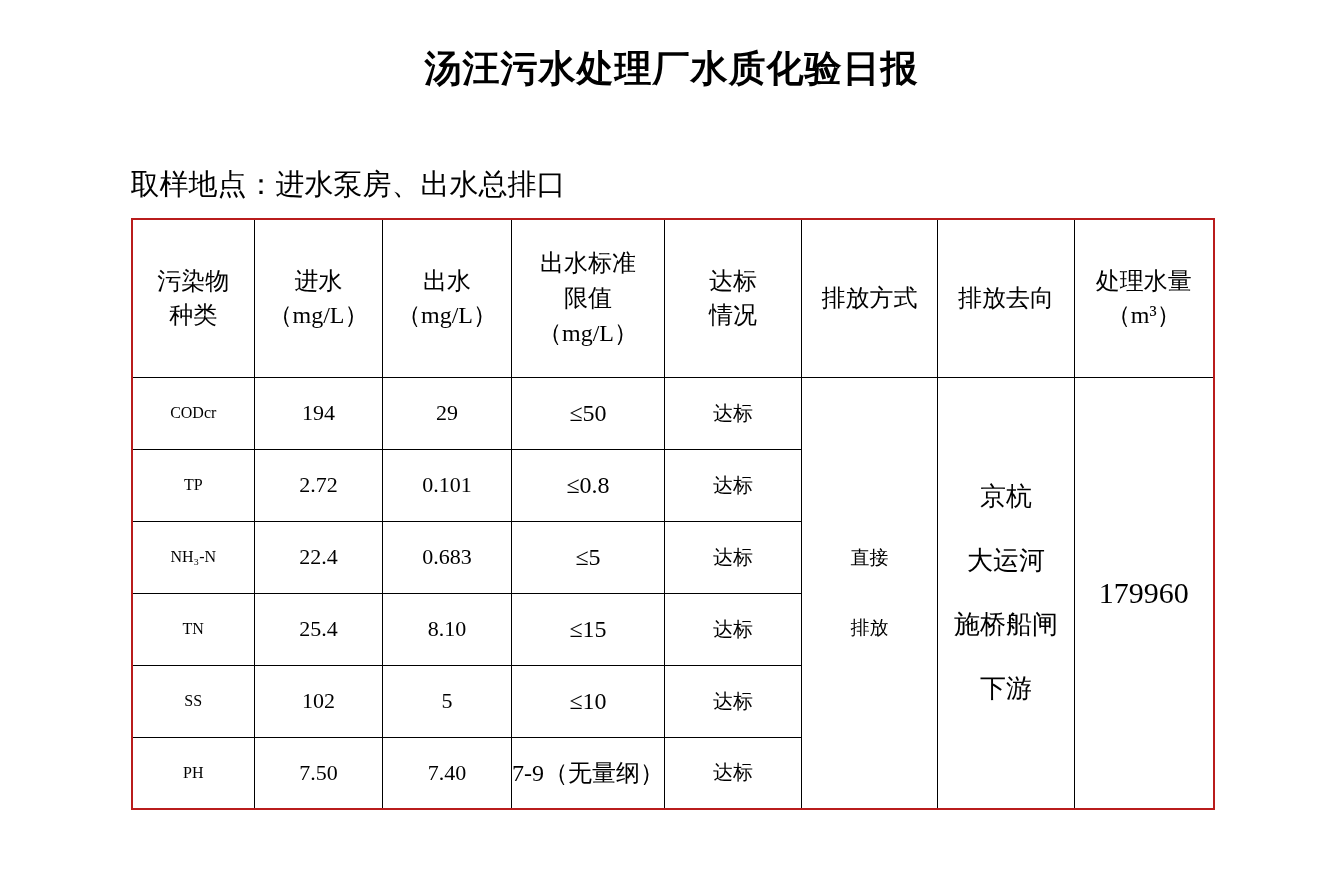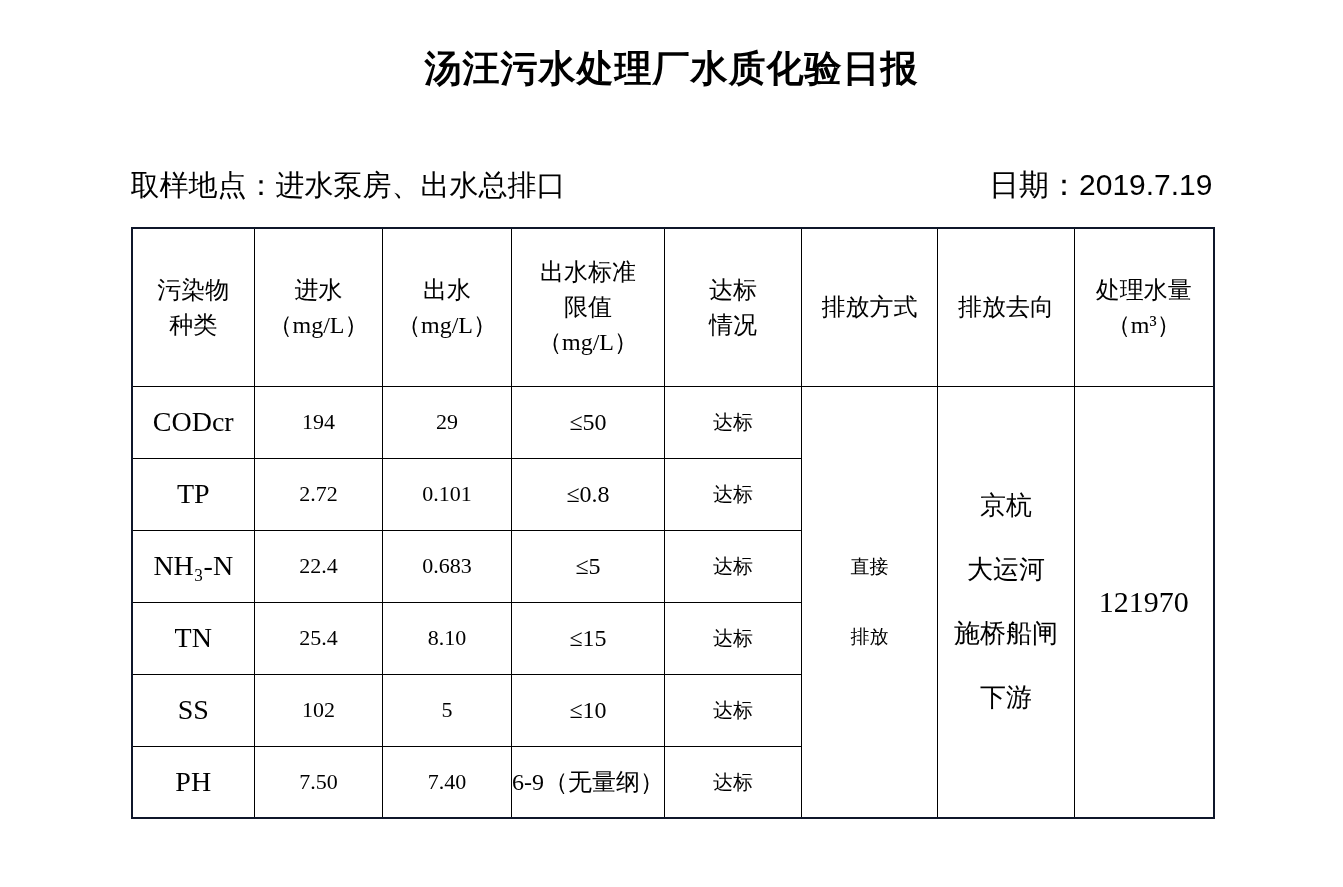--- a/index.html
+++ b/index.html
@@ -44,40 +44,40 @@
     line-height: 1.2;
     font-weight: 500;
   }
   .meta-date {
     font-size: 30px;
   }
   table.report {
     border-collapse: collapse;
     table-layout: fixed;
     width: 1082px;
-    margin-top: 24px;
-    border: 2px solid #0f172a;
+    margin-top: 16px;
+    border: 2px solid #b91c1c;
     font-family: "Liberation Serif", "DejaVu Serif", serif;
   }
   table.report th,
   table.report td {
     border: 1px solid #000000;
     text-align: center;
     vertical-align: middle;
     padding: 0;
     font-weight: normal;
     overflow: hidden;
   }
   tr.header-row { height: 158px; }
   tr.data-row   { height: 72px; }
   th.col-header {
     font-size: 24px;
     line-height: 1.45;
   }
-  td.pollutant-cell { font-size: 28px; }
+  td.pollutant-cell { font-size: 16px; }
   td.value-cell     { font-size: 22px; }
   td.limit-cell     { font-size: 24px; }
   td.status-cell    { font-size: 20px; }
   td.method-cell div {
     font-size: 19px;
     line-height: 70px;
   }
   td.dest-cell div {
     font-size: 26px;
     line-height: 64px;
@@ -88,21 +88,20 @@
 <body>
 
 <div class="page">
 
   <h1 class="report-title">汤汪污水处理厂水质化验日报</h1>
 
   <div class="content">
 
     <div class="meta-row">
       <span class="meta-location">取样地点：进水泵房、出水总排口</span>
-      <span class="meta-date">日期：2019.7.19</span>
     </div>
 
     <table class="report">
       <colgroup>
         <col style="width:123px">
         <col style="width:128px">
         <col style="width:129px">
         <col style="width:153px">
         <col style="width:137px">
         <col style="width:136px">
@@ -156,21 +155,21 @@
           <td class="method-cell" rowspan="6">
             <div>直接</div>
             <div>排放</div>
           </td>
           <td class="dest-cell" rowspan="6">
             <div>京杭</div>
             <div>大运河</div>
             <div>施桥船闸</div>
             <div>下游</div>
           </td>
-          <td class="volume-cell" rowspan="6">121970</td>
+          <td class="volume-cell" rowspan="6">179960</td>
         </tr>
 
         <tr class="data-row">
           <td class="pollutant-cell">TP</td>
           <td class="value-cell">2.72</td>
           <td class="value-cell">0.101</td>
           <td class="limit-cell">≤0.8</td>
           <td class="status-cell">达标</td>
         </tr>
 
@@ -195,20 +194,20 @@
           <td class="value-cell">102</td>
           <td class="value-cell">5</td>
           <td class="limit-cell">≤10</td>
           <td class="status-cell">达标</td>
         </tr>
 
         <tr class="data-row">
           <td class="pollutant-cell">PH</td>
           <td class="value-cell">7.50</td>
           <td class="value-cell">7.40</td>
-          <td class="limit-cell">6-9（无量纲）</td>
+          <td class="limit-cell">7-9（无量纲）</td>
           <td class="status-cell">达标</td>
         </tr>
       </tbody>
     </table>
 
   </div>
 </div>
 
 </body></html>

